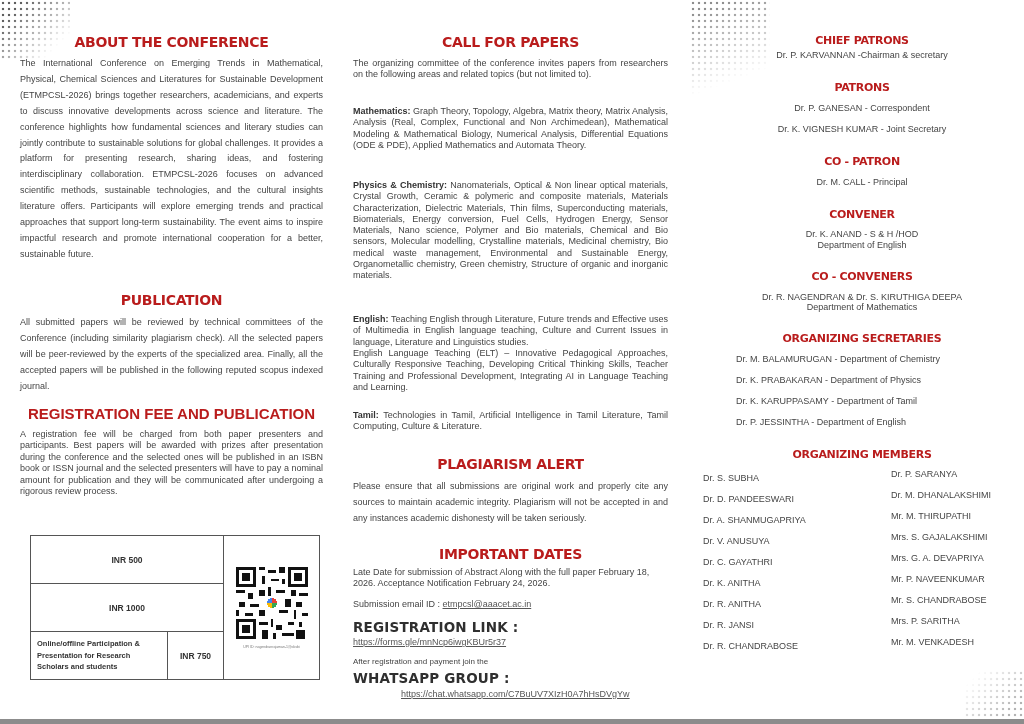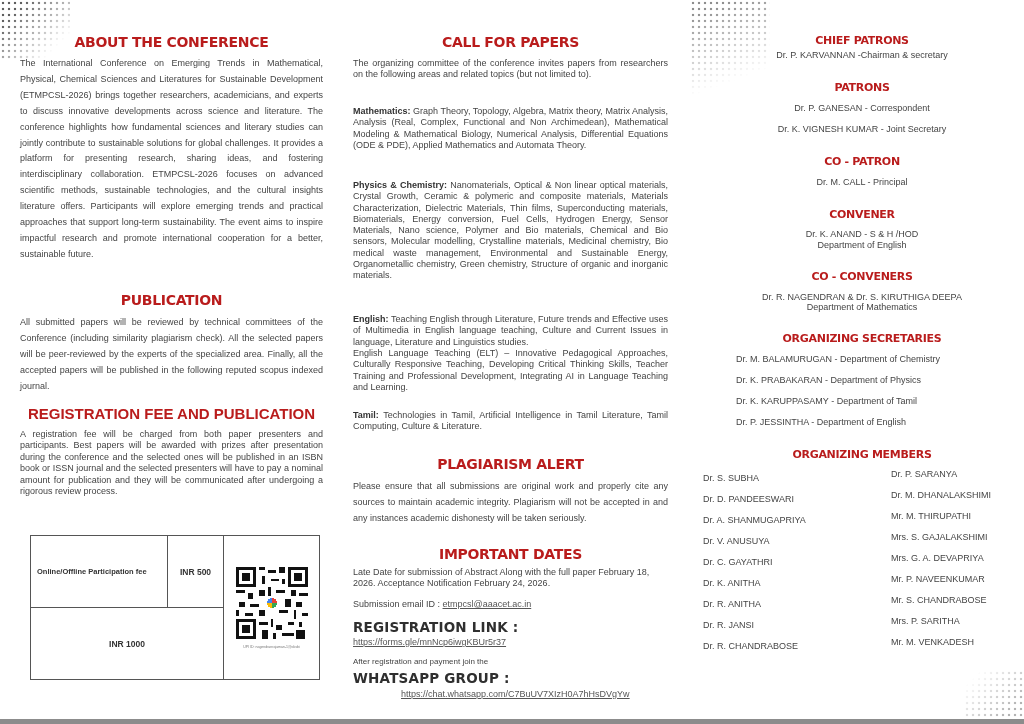--- a/index.html
+++ b/index.html
@@ -60,25 +60,28 @@
   <h2 class="h-lg" style="position:absolute;top:292px;left:0;width:303px;">PUBLICATION</h2>
   <p class="p" style="position:absolute;top:315px;left:0;width:303px;">All submitted papers will be reviewed by technical committees of the Conference (including similarity plagiarism check). All the selected papers will be peer-reviewed by the experts of the specialized area. Finally, all the accepted papers will be published in the following reputed scopus indexed journal.</p>
 
   <h2 class="h-lg" style="position:absolute;top:405px;left:-8px;width:319px;font-family:'Liberation Sans',sans-serif;font-size:15px;letter-spacing:0;">REGISTRATION FEE AND PUBLICATION</h2>
   <p class="p-tight" style="position:absolute;top:429px;left:0;width:303px;">A registration fee will be charged from both paper presenters and participants. Best papers will be awarded with prizes after presentation during the conference and the selected ones will be published in an ISBN book or ISSN journal and the selected presenters will have to pay a nominal amount for publication and they will be communicated after undergoing a rigorous review process.</p>
 </div>
 
 <div class="fee-table">
   <div class="fee-left">
     <div class="fee-row">
-      <div class="fee-desc">Online/Offline Participation fee</div>
       <div class="fee-amt">INR 500</div>
     </div>
     <div class="fee-row">
       <div class="fee-amt">INR 1000</div>
+    </div>
+    <div class="fee-row">
+      <div class="fee-desc">Online/offline Participation &amp; Presentation for Research Scholars and students</div>
+      <div class="fee-amt">INR 750</div>
     </div>
   </div>
   <div class="fee-qr">
     <svg class="qr" viewBox="0 0 25 25" shape-rendering="crispEdges">
       <rect width="25" height="25" fill="#fff"></rect>
       <g fill="#111">
         <rect x="0" y="0" width="7" height="7"></rect>
           <rect x="1" y="1" width="5" height="5" fill="#fff"></rect>
           <rect x="2" y="2" width="3" height="3"></rect>
         <rect x="18" y="0" width="7" height="7"></rect>

